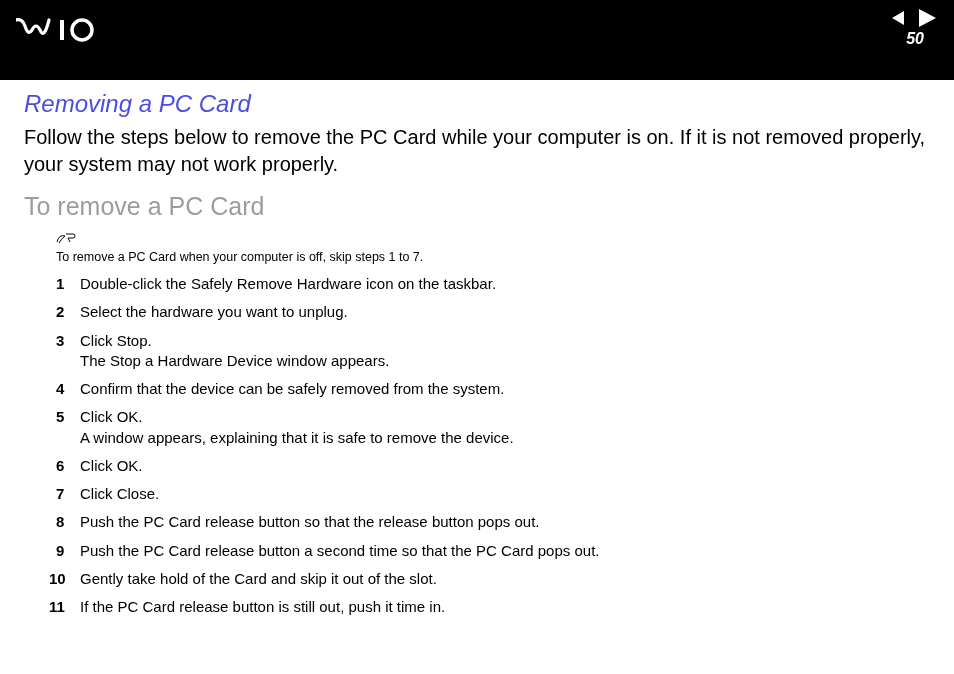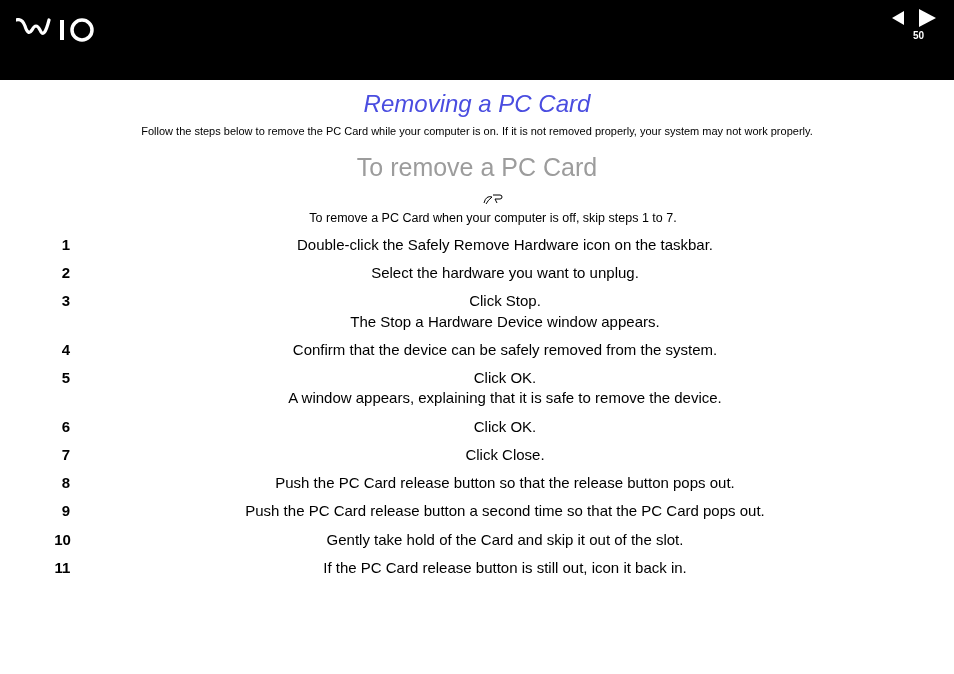--- a/index.html
+++ b/index.html
@@ -28,45 +28,45 @@
     top: 8px;
     display: flex;
     gap: 8px;
     align-items: center;
   }
   .nav-arrows .arrow { cursor: pointer; }
   .page-num {
     position: absolute;
     right: 30px;
     top: 30px;
+    font-style: italic;
     font-weight: bold;
-    font-size: 10px;
+    font-size: 16px;
   }
   .section-label {
     position: absolute;
     right: 24px;
     bottom: 10px;
     font-style: italic;
     font-weight: bold;
     font-size: 14px;
   }
   .content {
     padding: 10px 24px 20px 24px;
-    text-align: center;
   }
   .heading {
     color: #4a4de0;
     font-style: italic;
     font-size: 24px;
     font-family: Arial, Helvetica, sans-serif;
     margin-bottom: 6px;
     font-weight: normal;
   }
   .intro {
-    font-size: 11px;
+    font-size: 20px;
     line-height: 1.35;
     margin-bottom: 14px;
   }
   .subheading {
     color: #9c9c9c;
     font-size: 25px;
     margin-bottom: 10px;
     font-weight: normal;
   }
   .note {
@@ -164,15 +164,15 @@
     </li>
     <li>
       <span>Click </span><strong>OK</strong><span>.</span>
     </li>
     <li>
       <span>Click </span><strong>Close</strong><span>.</span>
     </li>
     <li><span>Push the PC Card release button so that the release button pops out.</span></li>
     <li><span>Push the PC Card release button a second time so that the PC Card pops out.</span></li>
     <li class="twodigit"><span>Gently take hold of the Card and skip it out of the slot.</span></li>
-    <li class="twodigit"><span>If the PC Card release button is still out, icon it back in.</span></li>
+    <li class="twodigit"><span>If the PC Card release button is still out, push it time in.</span></li>
   </ol>
 </div>
 
 </body></html>

